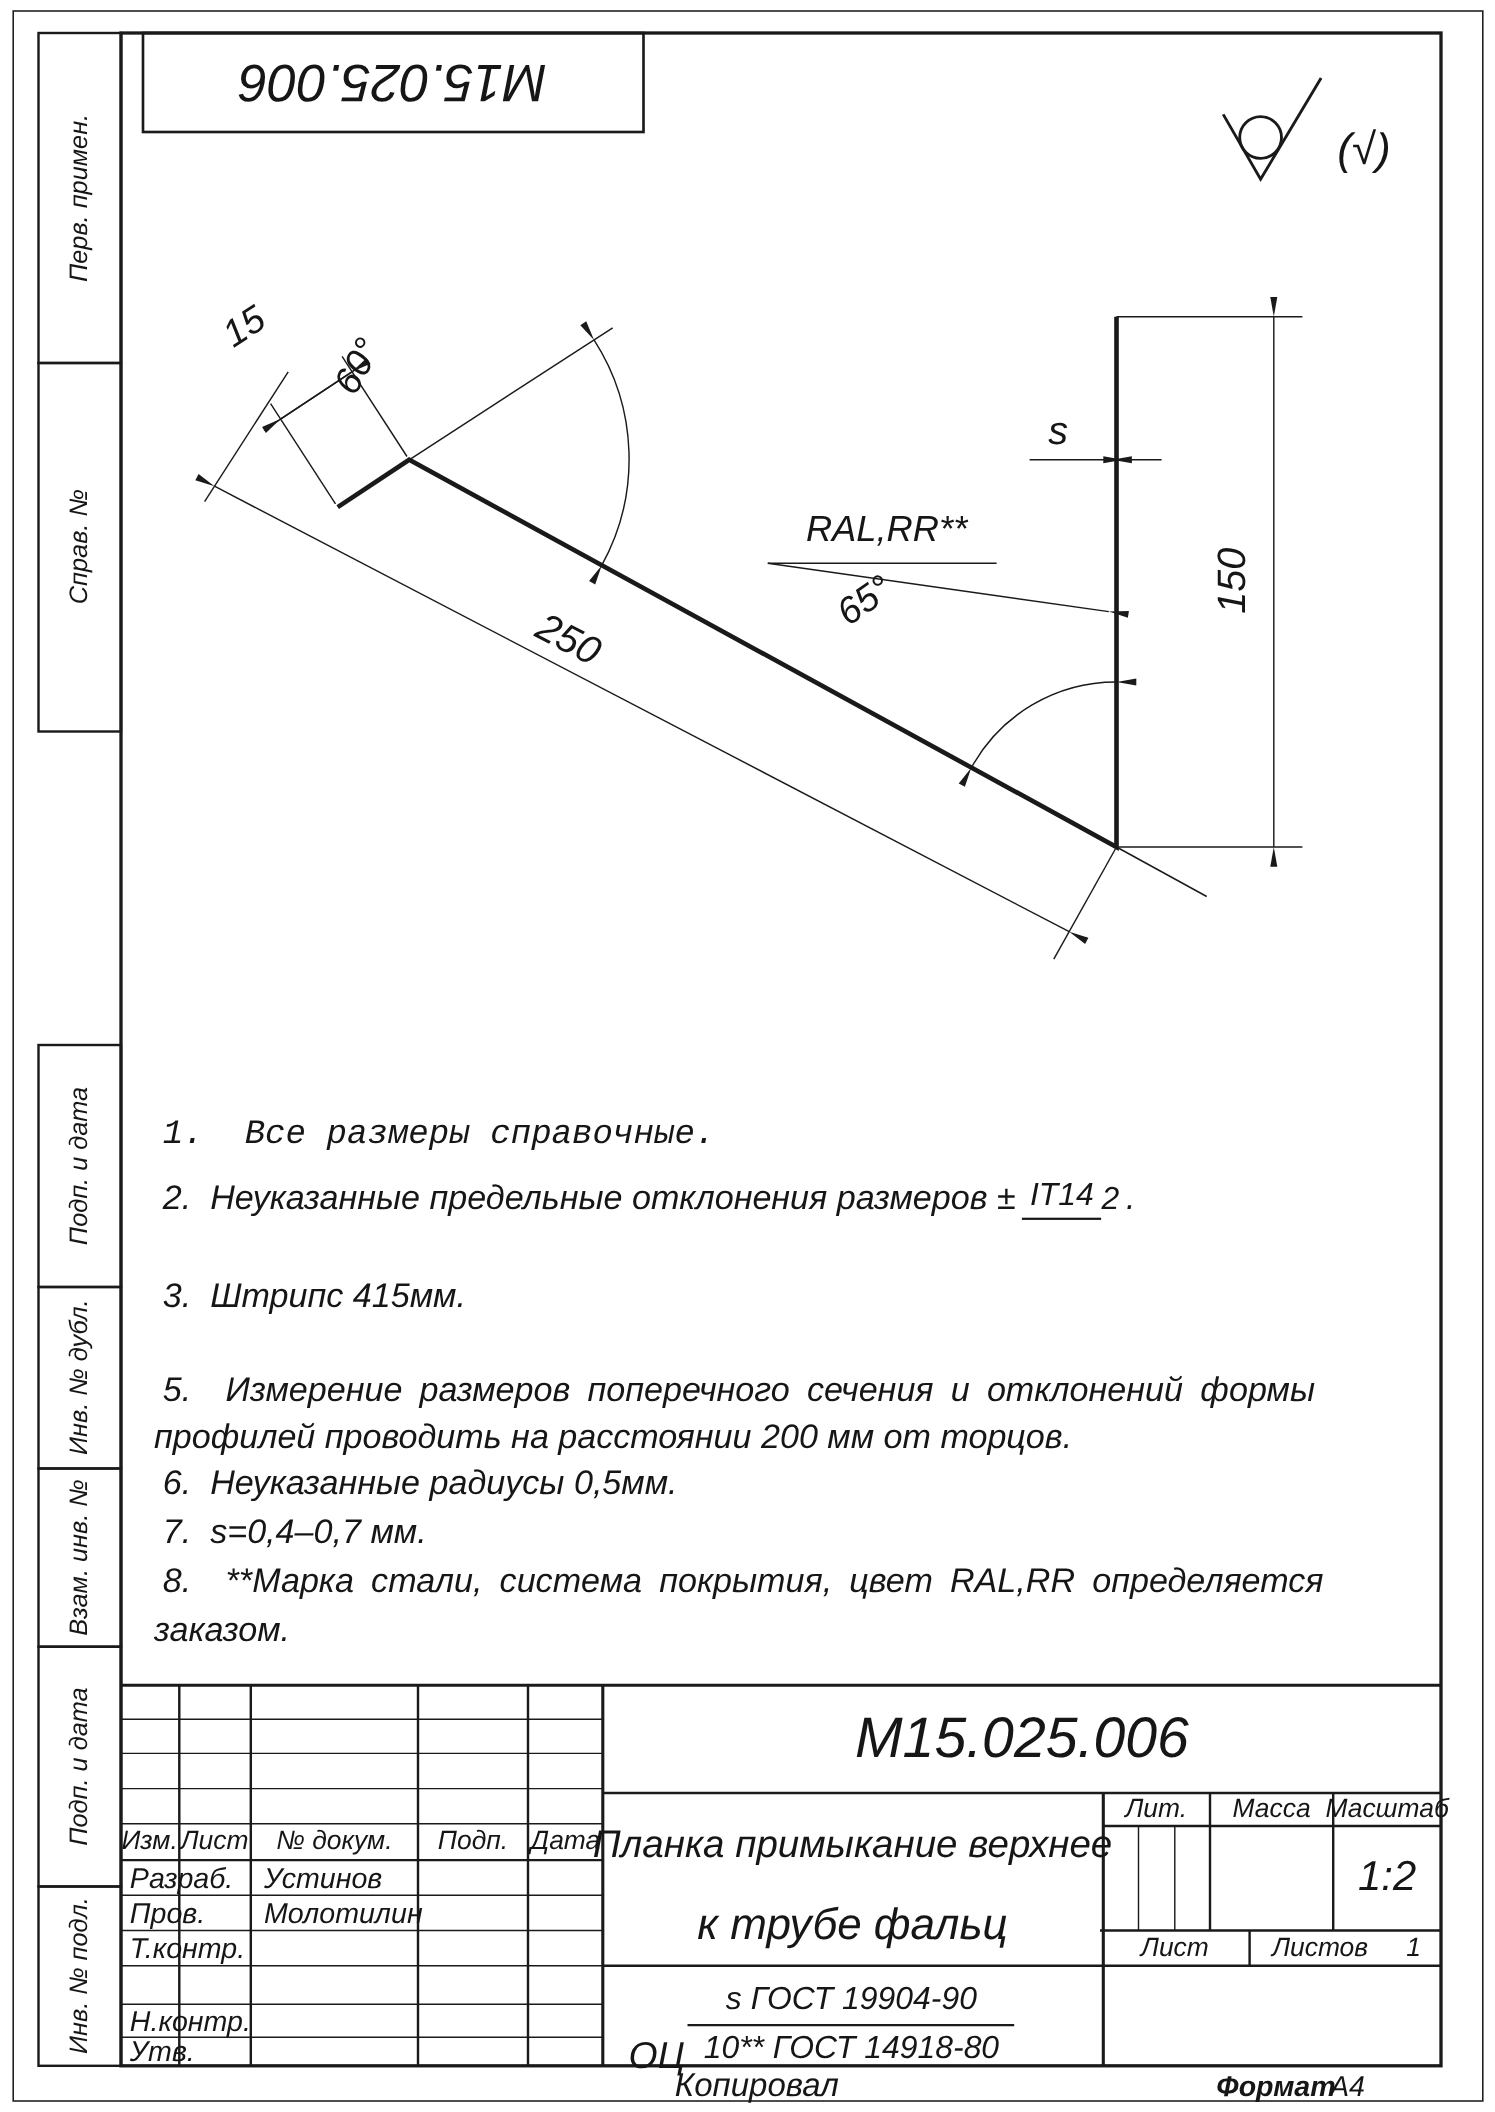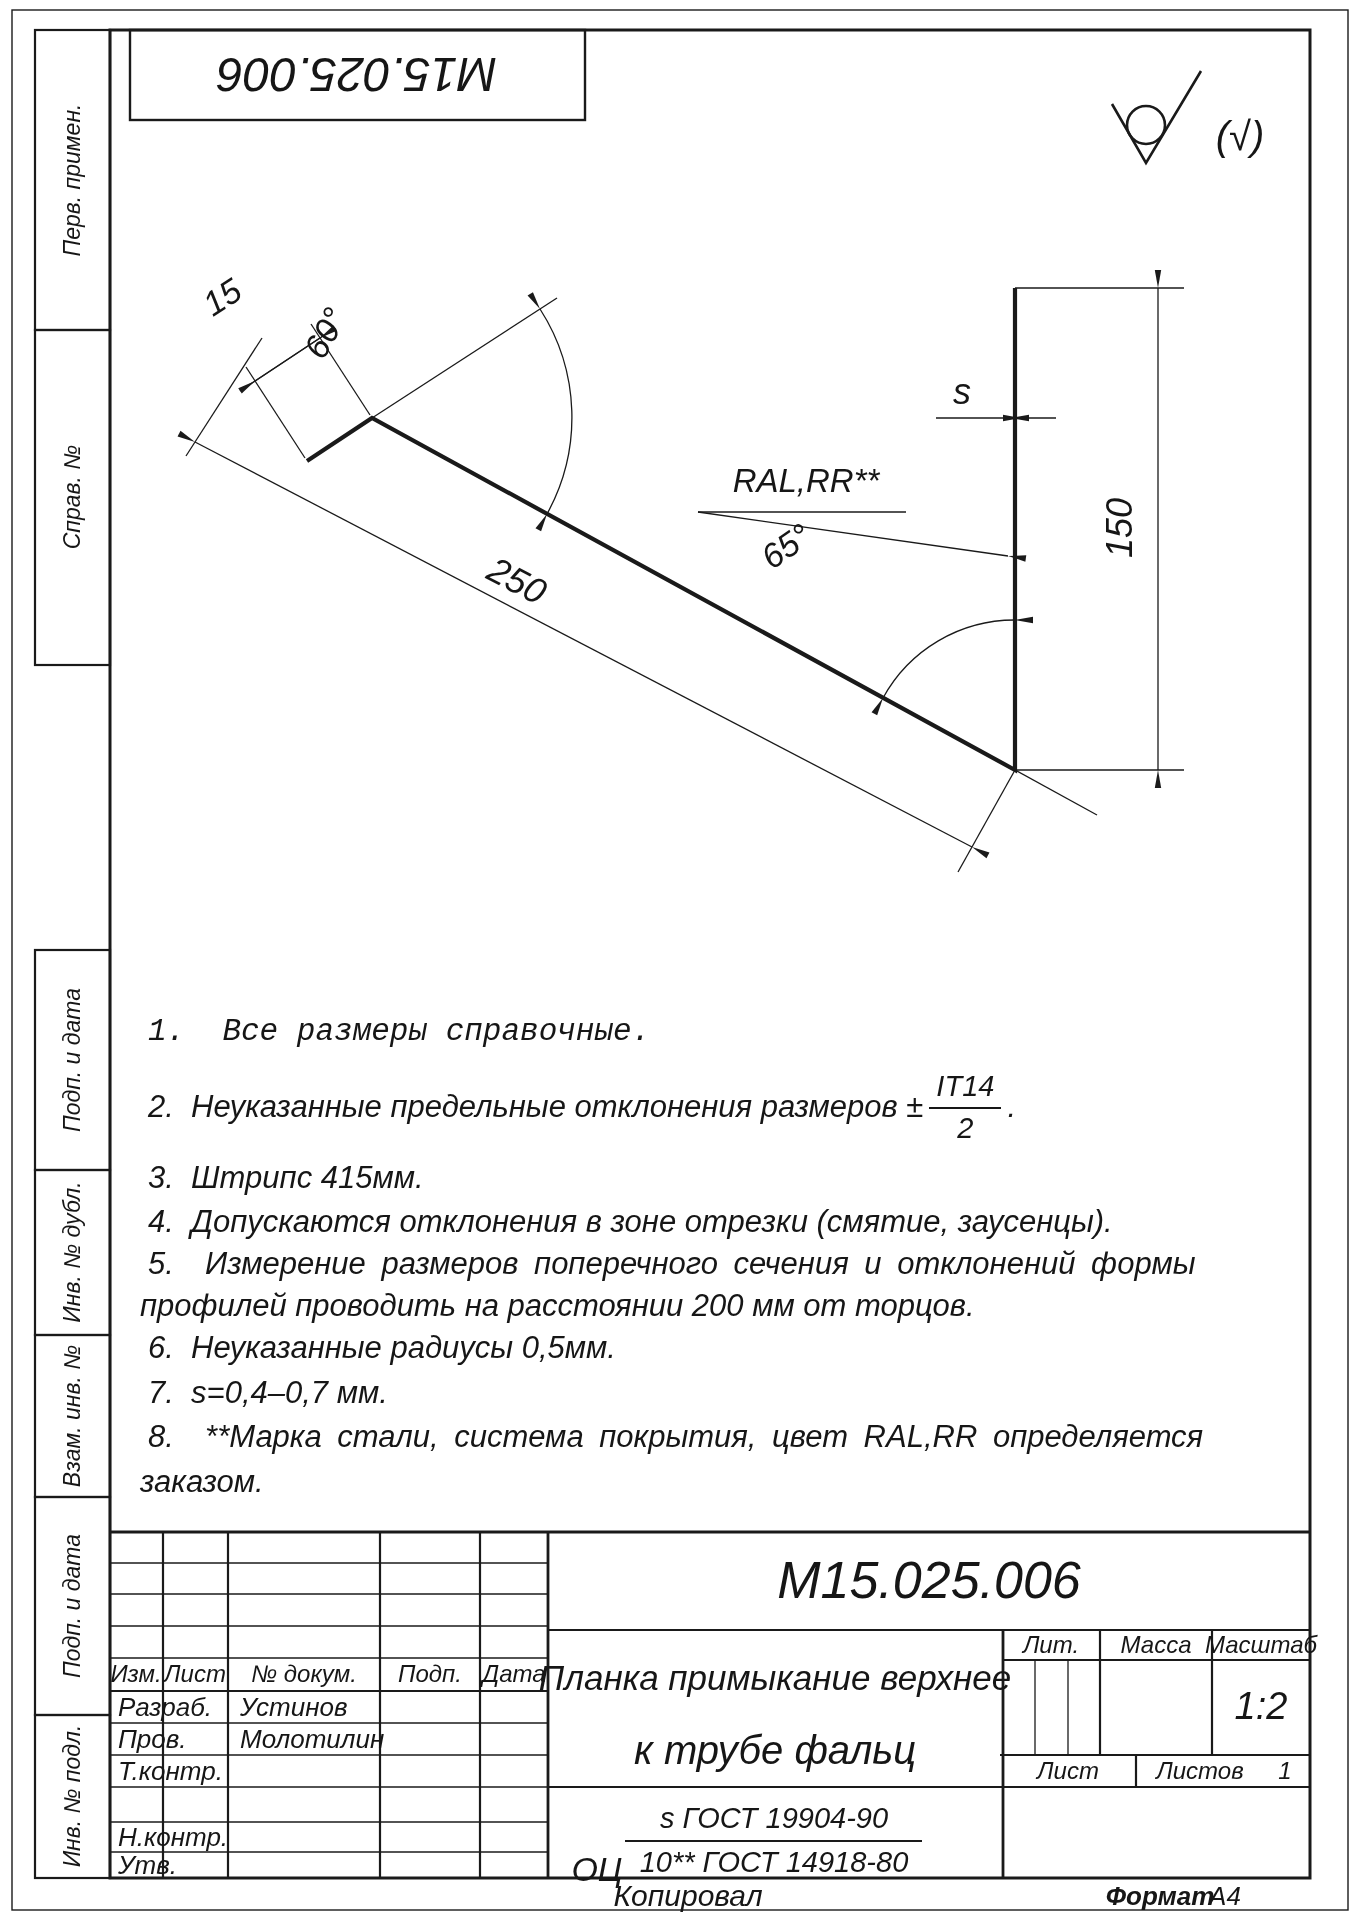--- a/index.html
+++ b/index.html
@@ -8,21 +8,21 @@
   svg.lines{position:absolute;left:0;top:0;}
   .lbl{position:absolute;white-space:nowrap;font-style:italic;color:#161616;
        transform:translate(-50%,-50%);line-height:1;}
   .lbl-left{position:absolute;white-space:nowrap;font-style:italic;color:#161616;
        transform:translate(0,-50%);line-height:1;}
   .rot90{transform:translate(-50%,-50%) rotate(-90deg);}
   .rot180{transform:translate(-50%,-50%) rotate(180deg);}
   .note{position:absolute;white-space:pre;font-style:italic;font-size:31px;color:#161616;line-height:1.15;}
   .wsp{word-spacing:7px;}
   .n2row{display:flex;align-items:center;gap:6px;}
-  .frac{display:inline-flex;flex-direction:column;align-items:center;font-size:29px;}
+  .frac{display:inline-flex;flex-direction:row;align-items:center;font-size:29px;}
   .frac .num{border-bottom:2px solid #161616;padding:2px 7px 4px 7px;}
   .frac .den{padding-top:3px;}
 </style>
 </head>
 <body>
 
 <div class="page">
 
   <svg class="lines" width="1359" height="1920">
     <defs>
@@ -128,21 +128,20 @@
   <div class="note" style="left:148px;top:1014px;font-family:Liberation Mono, monospace;">1.  Все размеры справочные.</div>
   <div class="note n2row" style="left:148px;top:1068px;">
     <span>2.  Неуказанные предельные отклонения размеров ±</span>
     <span class="frac">
       <span class="num">IT14</span>
       <span class="den">2</span>
     </span>
     <span>.</span>
   </div>
   <div class="note" style="left:148px;top:1160px;">3.  Штрипс 415мм.</div>
-  <div class="note" style="left:148px;top:1204px;">4.  Допускаются отклонения в зоне отрезки (смятие, заусенцы).</div>
   <div class="note wsp" style="left:148px;top:1246px;">5.  Измерение размеров поперечного сечения и отклонений формы</div>
   <div class="note" style="left:140px;top:1288px;">профилей проводить на расстоянии 200 мм от торцов.</div>
   <div class="note" style="left:148px;top:1330px;">6.  Неуказанные радиусы 0,5мм.</div>
   <div class="note" style="left:148px;top:1375px;">7.  s=0,4–0,7 мм.</div>
   <div class="note wsp" style="left:148px;top:1419px;">8.  **Марка стали, система покрытия, цвет RAL,RR определяется</div>
   <div class="note" style="left:140px;top:1464px;">заказом.</div>
 
   <span class="lbl" style="left:136px;top:1674px;font-size:24px;">Изм.</span>
   <span class="lbl" style="left:195px;top:1674px;font-size:24px;">Лист</span>
   <span class="lbl" style="left:304px;top:1674px;font-size:24px;">№ докум.</span>

